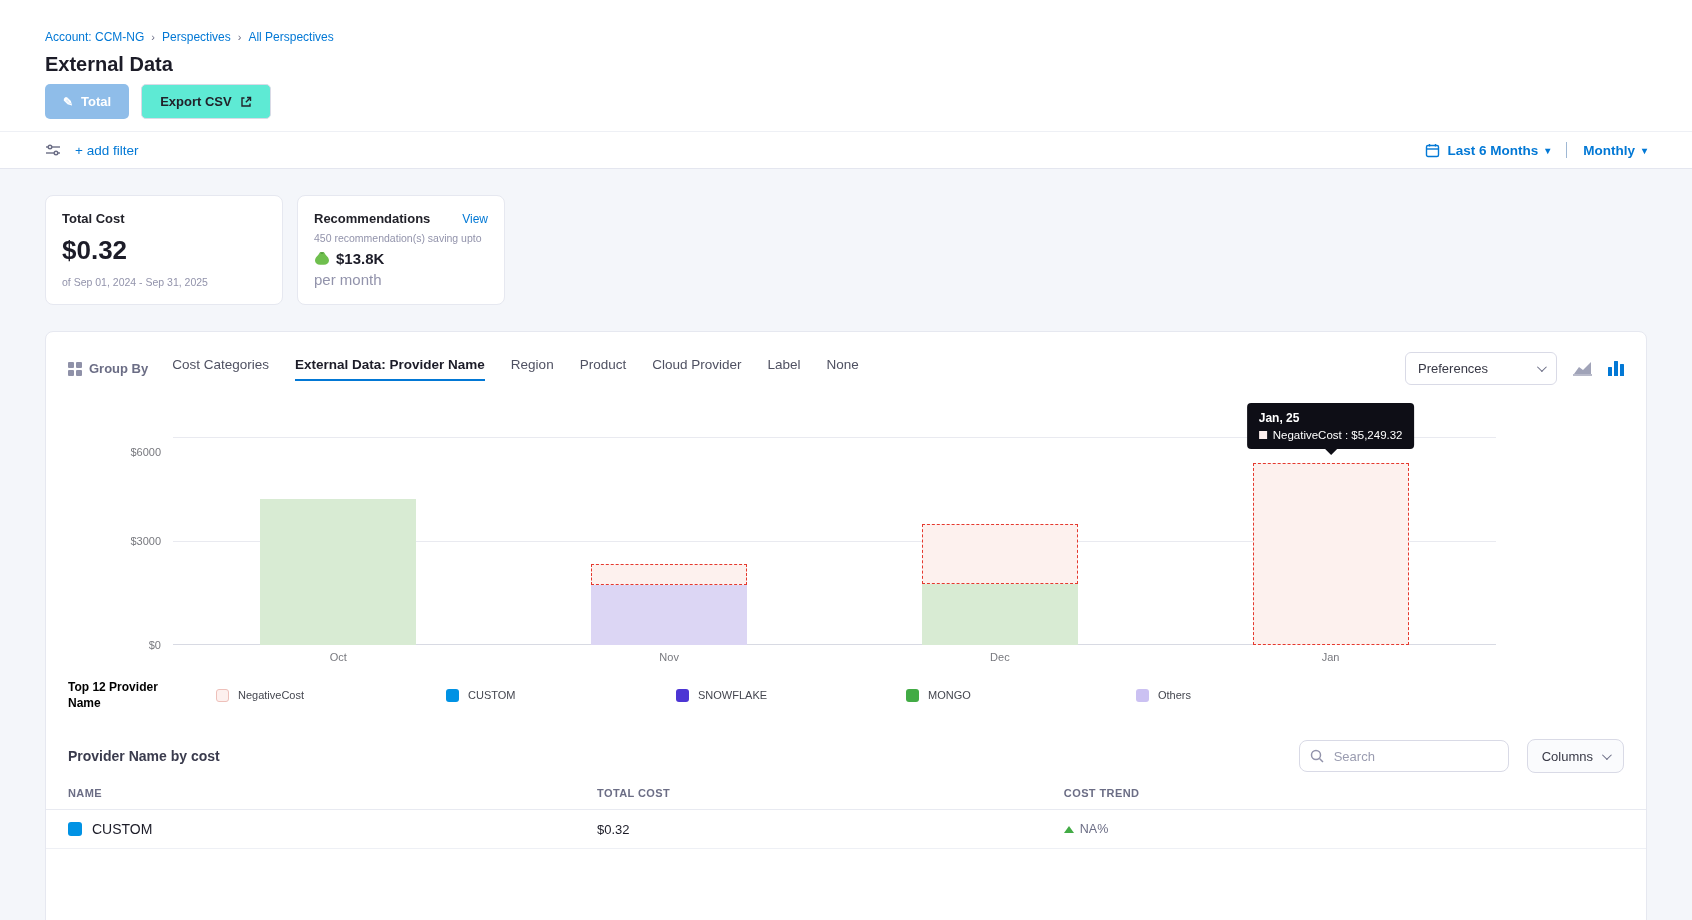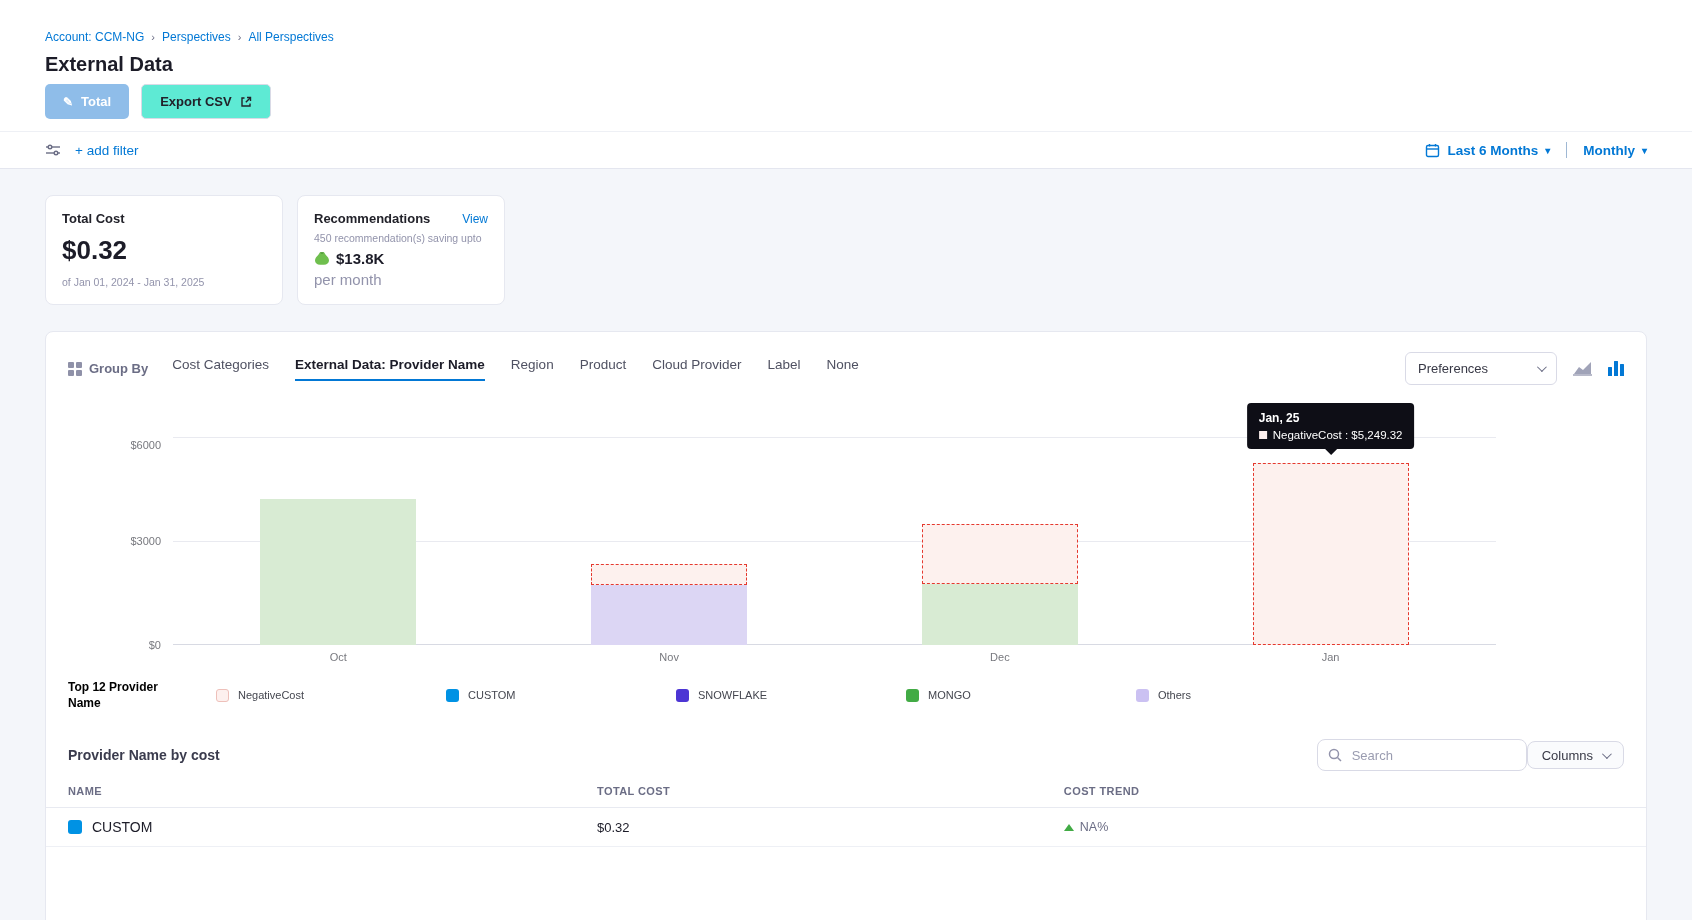--- a/index.html
+++ b/index.html
@@ -93,21 +93,21 @@
   .swatch { width:13px; height:13px; border-radius:3px; flex:none; }
 
   
   .table-toolbar { display:flex; align-items:center; margin:28px 22px 14px; }
   .table-title { font-size:14px; font-weight:bold; color:#3a3b4d; }
   .search-box { margin-left:auto; width:210px; height:32px; border:1px solid #d9dae6; border-radius:8px;
     display:flex; align-items:center; gap:8px; padding:0 10px; background:#fff; }
   .search-box input { border:none; outline:none; width:100%; font-size:13px;
     font-family:inherit; color:#22222a; background:transparent; }
   .search-box input::placeholder { color:#9a9cb0; }
-  .columns-btn { height:28px; padding:0 14px; background:#fafbfd;
+  .columns-btn { margin-left:18px; height:34px; padding:0 14px; background:#fafbfd;
     border:1px solid #d9dae6; border-radius:8px; font-size:13px; color:#383946;
     display:flex; align-items:center; gap:9px; cursor:pointer; font-family:inherit; }
   .thead { display:grid; grid-template-columns:34% 30% 36%; padding:0 22px 10px;
     font-size:11px; font-weight:bold; color:#6b6d85; letter-spacing:0.4px;
     border-bottom:1px solid #e8eaf1; }
   .trow { display:grid; grid-template-columns:34% 30% 36%; padding:11px 22px;
     align-items:center; border-bottom:1px solid #eef0f5; font-size:14px; cursor:pointer; }
   .row-name { display:flex; align-items:center; gap:10px; }
   .row-swatch { width:14px; height:14px; border-radius:3px; }
   .cell-cost { font-size:13px; }
@@ -177,21 +177,21 @@
     <span class="caret">▾</span>
   </div>
 </div>
 
 <div class="content">
 
   <div class="cards-row">
     <div class="card card-total">
       <div class="card-title">Total Cost</div>
       <div class="card-value">$0.32</div>
-      <div class="card-sub">of Jan 01, 2024 - Jan 31, 2025</div>
+      <div class="card-sub">of Sep 01, 2024 - Sep 31, 2025</div>
     </div>
     <div class="card card-reco">
       <div class="reco-head">
         <div class="card-title">Recommendations</div>
         <a class="view-link">View</a>
       </div>
       <div class="reco-desc">450 recommendation(s) saving upto</div>
       <div class="reco-amount">
         <span>
           <svg width="16" height="15" viewBox="0 0 16 15">
@@ -247,21 +247,21 @@
           </svg>
         </span>
       </div>
     </div>
 
     <div class="chart-zone">
       <div class="chart-wrap">
         <div class="gridline" style="top:0"></div>
         <div class="gridline" style="top:50%"></div>
         <div class="gridline base" style="bottom:0"></div>
-        <div class="ytick" style="top:8px">$6000</div>
+        <div class="ytick" style="top:15px">$6000</div>
         <div class="ytick" style="top:50%">$3000</div>
         <div class="ytick" style="top:100%">$0</div>
         <div class="bars-row">
             <div class="bar-slot">
               <div class="bar-stack">
                 <div class="bar-seg" style="height: 70.1667%; background: rgb(216, 235, 211);"></div>
               </div>
             </div>
             <div class="bar-slot">
               <div class="bar-stack">

